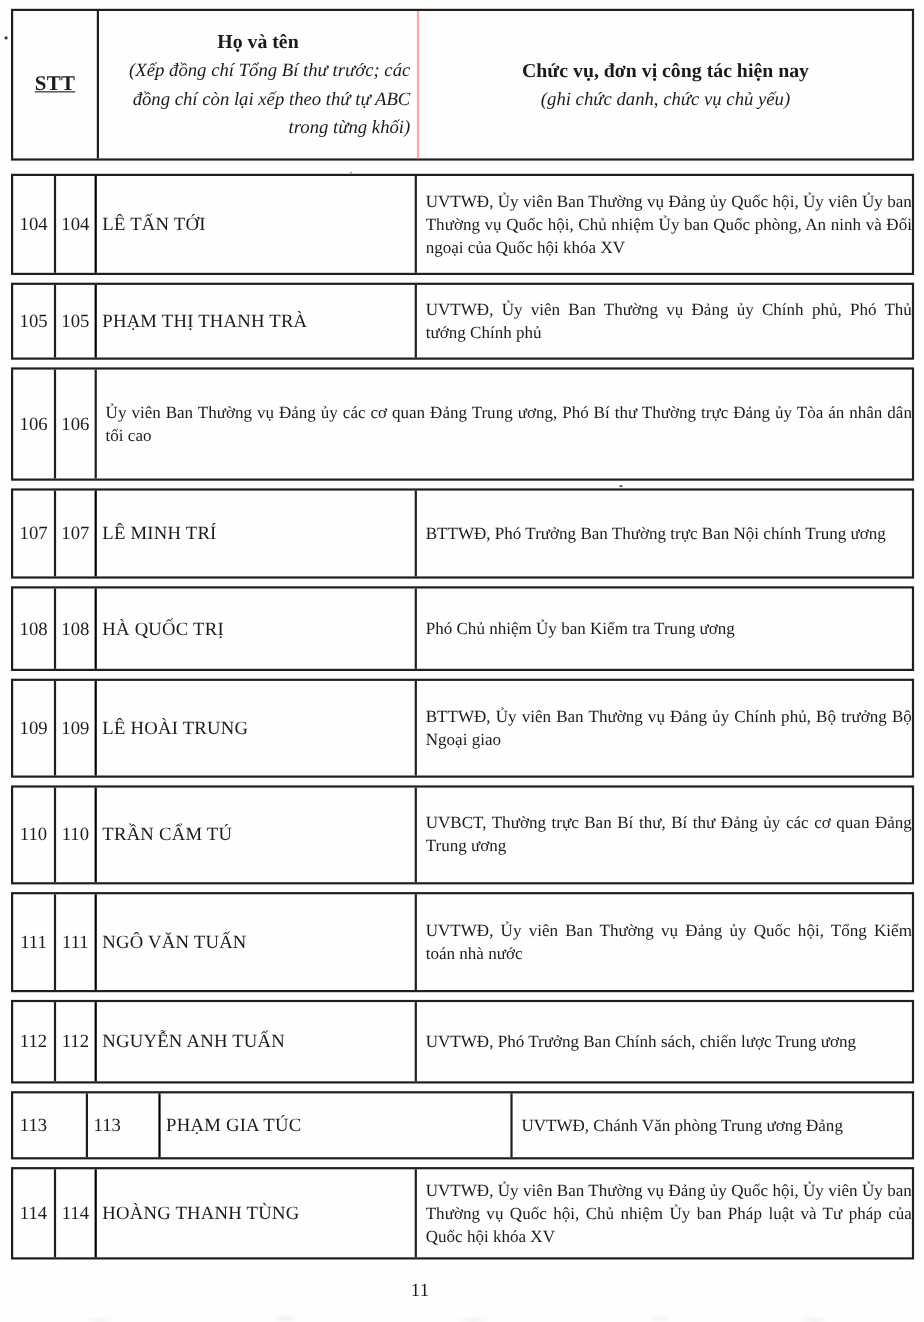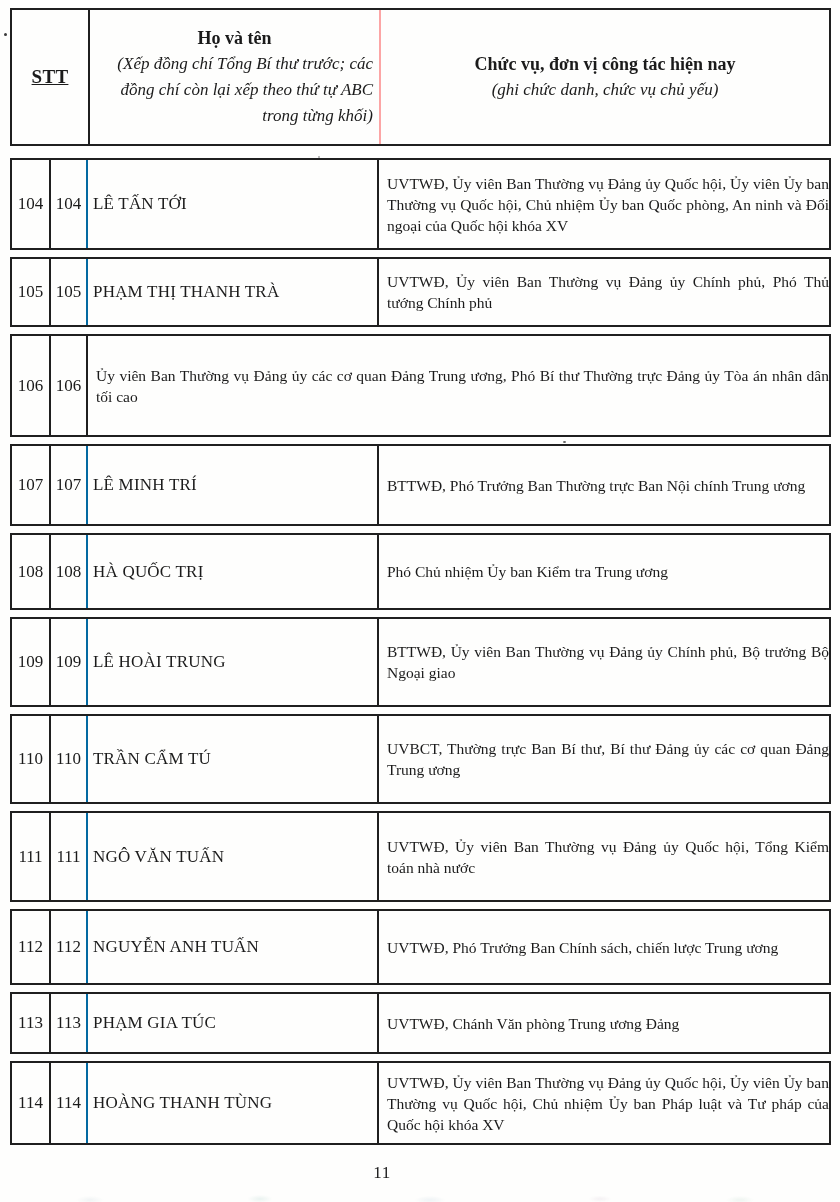--- a/index.html
+++ b/index.html
@@ -24,34 +24,34 @@
   .c-name{width:291px;border-left:2px solid #1f1f1f;}
   .c-pos{flex:1;border-left:2px solid #fca5a5;}
   .hdr{flex-direction:column;justify-content:center;text-align:right;padding:2px 6px;}
   .hdr .b{font-weight:bold;font-size:18px;line-height:26px;}
   .hdr .i{font-style:italic;font-size:17px;line-height:26px;}
   
   .row{margin-top:7px;}
   .row:first-child{margin-top:12px;}
   .c1{width:37px;justify-content:center;font-size:17px;}
   .c2{width:37px;border-left:2px solid #1f1f1f;justify-content:center;font-size:17px;}
-  .c3{width:291px;border-left:2px solid #0369a1;padding:2px 4px 2px 5px;font-size:17px;letter-spacing:.2px;line-height:20px;}
+  .c3{width:291px;border-left:2px solid #000000;padding:2px 4px 2px 5px;font-size:17px;letter-spacing:.2px;line-height:20px;}
   .c4{flex:1;border-left:2px solid #1f1f1f;padding:4px 0 4px 8px;}
   .c4 p{margin:0;width:100%;font-size:15.5px;line-height:21px;text-align:justify;}
   
   #rows .row:nth-child(1){min-height:92px;}
   #rows .row:nth-child(2){min-height:70px;}
   #rows .row:nth-child(3){min-height:103px;}
   #rows .row:nth-child(4){min-height:82px;}
   #rows .row:nth-child(5){min-height:77px;}
   #rows .row:nth-child(6){min-height:90px;}
   #rows .row:nth-child(7){min-height:90px;}
   #rows .row:nth-child(8){min-height:91px;}
   #rows .row:nth-child(9){min-height:76px;}
-  #rows .row:nth-child(10){min-height:62px;}
+  #rows .row:nth-child(10){min-height:62px;gap:29px;}
   #rows .row:nth-child(11){min-height:84px;}
   .pageno{
     position:absolute;left:0;top:1163px;width:764px;
     text-align:center;font-size:17px;letter-spacing:.5px;
   }
   
   .speck{position:absolute;background:#3a3a3a;border-radius:50%;}
   .speck.s1{left:4px;top:33px;width:3px;height:3px;}
   .speck.s2{left:688px;top:125px;width:2px;height:2px;opacity:.75;}
   .speck.s3{left:563px;top:441px;width:3px;height:2px;opacity:.8;}

